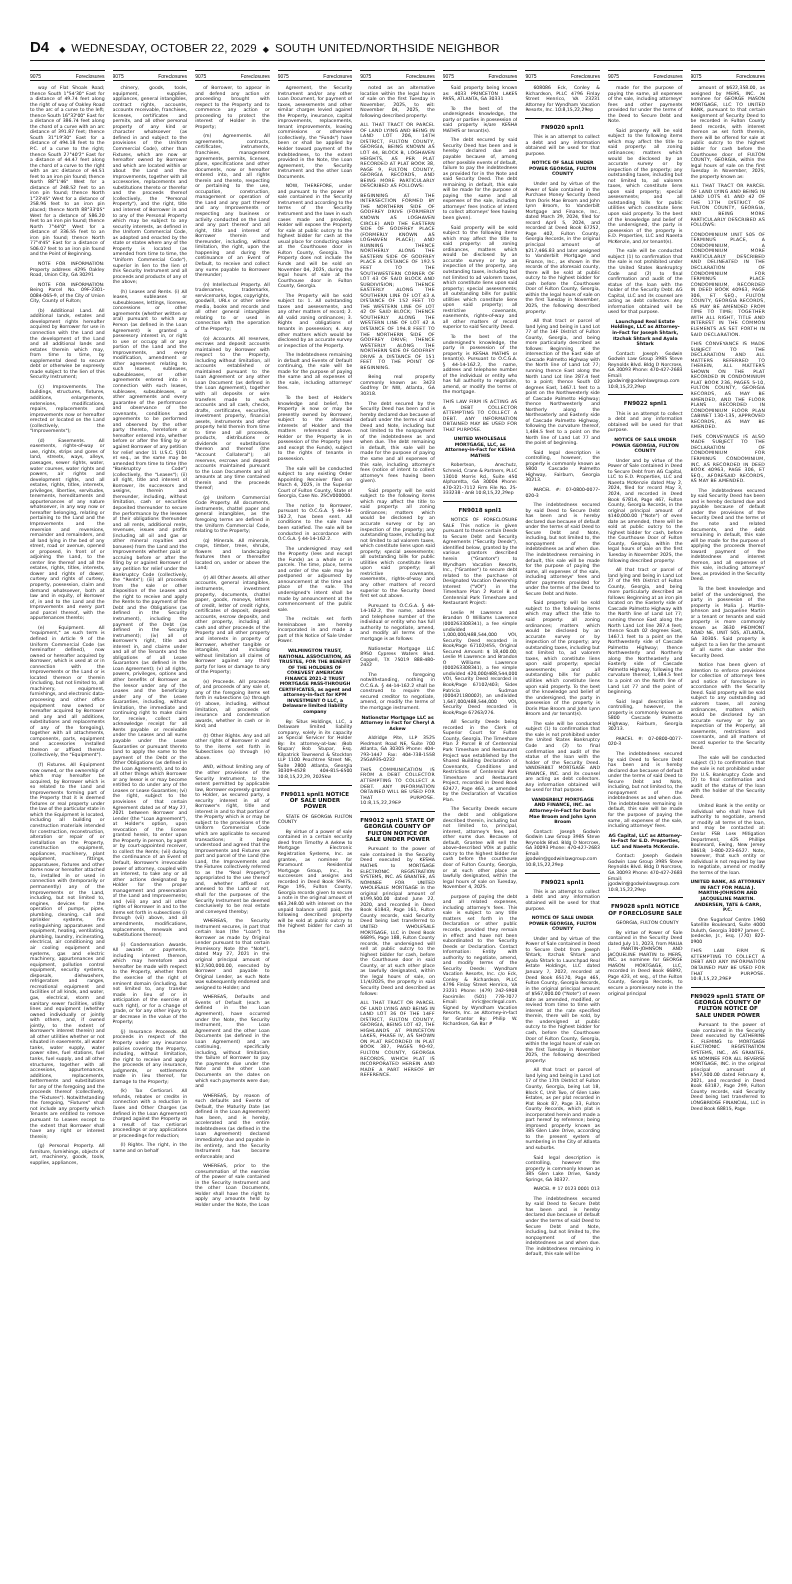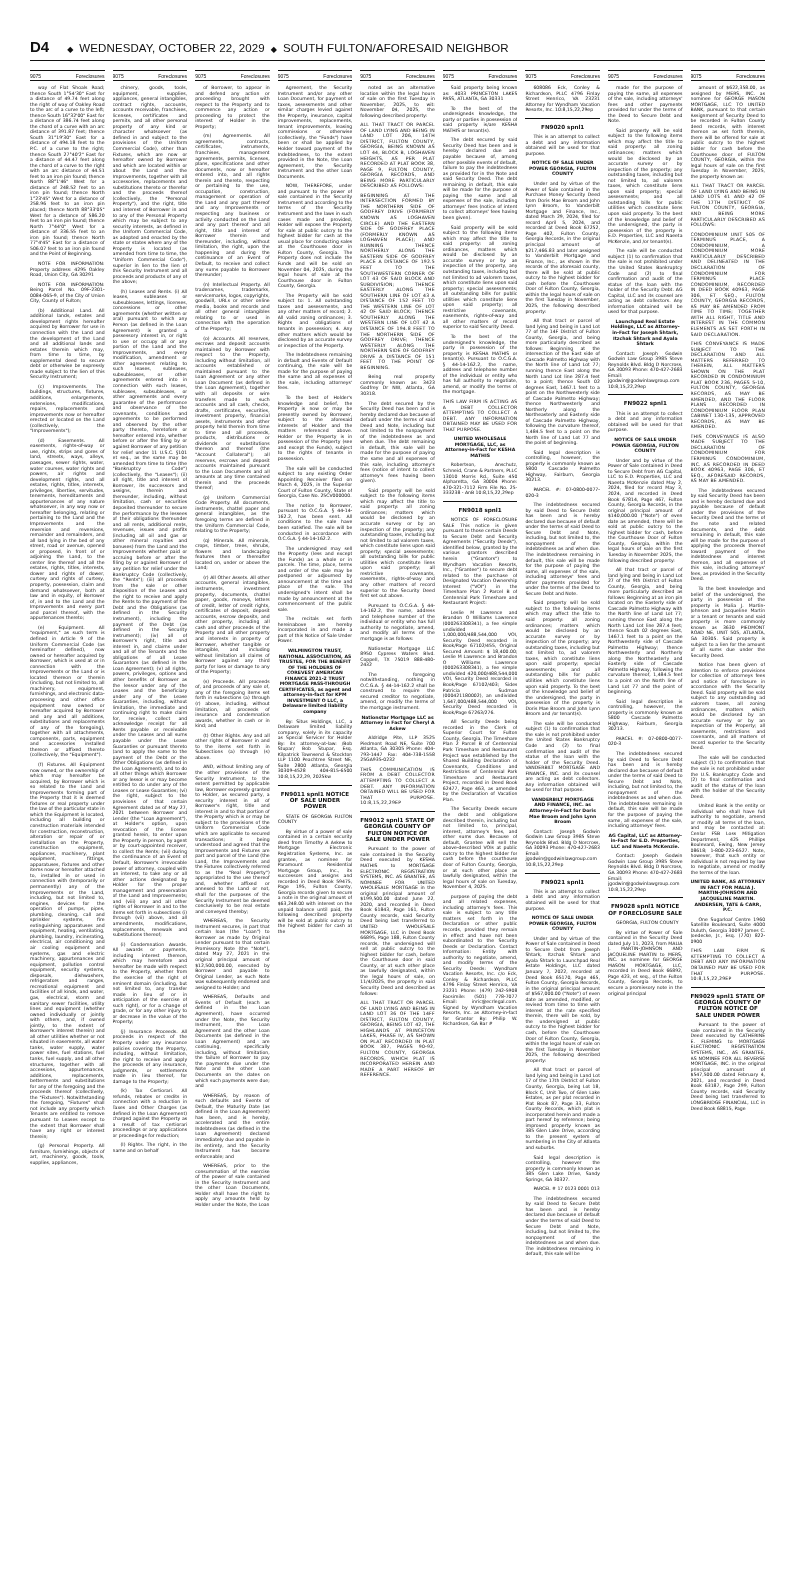--- a/index.html
+++ b/index.html
@@ -1,18 +1,18 @@
 <!DOCTYPE html>
 <html><head>
 <meta charset="utf-8">
 <style>
   html, body { margin: 0; padding: 0; background: #ffffff; }
   body { width: 792px; height: 1584px; overflow: hidden; position: relative; font-family: "DejaVu Sans", sans-serif; color: #111; }
   .masthead { position: absolute; left: 30px; top: 38px; width: 735px; height: 22px; display: flex; align-items: baseline; border-bottom: 1.5px solid #111; }
-  .masthead .page-no { font-family: "Liberation Sans", sans-serif; font-weight: 700; font-size: 15px; margin-right: 12px; }
+  .masthead .page-no { font-family: "Liberation Sans", sans-serif; font-weight: 700; font-size: 15px; margin-right: 4px; }
   .masthead .sep { font-size: 8px; margin: 0 6px; }
   .masthead .txt { font-family: "Liberation Sans", sans-serif; font-size: 11.5px; letter-spacing: 0.1px; }
   .columns { position: absolute; left: 30px; top: 70px; width: 735px; height: 1505px; display: flex; gap: 8px; }
   .col { flex: 1 1 0; width: 115.5px; overflow: hidden; }
   .col-head { display: flex; justify-content: space-between; border-top: 1.5px solid #111; border-bottom: 1.5px solid #111; padding: 2px 0 1px; margin-bottom: 4px; font-size: 5px; font-family: "Liberation Sans", sans-serif; }
   .col-body { font-size: 4.6px; line-height: 5.55px; text-align: justify; hyphens: auto; }
   .col-body p { margin: 0 0 4px 0; }
   .col-body .b { font-weight: 700; }
   .col-body .c { text-align: center; }
   .col-body .caps { text-transform: uppercase; letter-spacing: 0.2px; }
@@ -21,21 +21,21 @@
   .col-body .ind { text-indent: 8px; }
 </style>
 </head>
 <body>
 
 <div class="masthead">
   <span class="page-no">D4</span>
   <span class="sep">◆</span>
   <span class="txt">WEDNESDAY, OCTOBER 22, 2029</span>
   <span class="sep">◆</span>
-  <span class="txt">SOUTH FULTON/AFORESAID NEIGHBOR</span>
+  <span class="txt">SOUTH UNITED/NORTHSIDE NEIGHBOR</span>
 </div>
 
 <div class="columns" id="columns">
     <div class="col">
       <div class="col-head">
         <span>9075</span>
         <span>Foreclosures</span>
       </div>
       <div class="col-body">
         <p class="ind">way of Flat Shoals Road; thence South 1°54'30" East for a distance of 49.74 feet along the right of way of Oakley Road to the arc of a curve to the left; thence South 16°32'00" East for a distance of 386.74 feet along the chord of a curve with an arc distance of 391.87 feet; thence South 31°19'30" East for a distance of 494.18 feet to the P.C. of a curve to the right; thence South 27°40'2" East for a distance of 44.47 feet along the chord of a curve to the right with an arc distance of 44.51 feet to an iron pin found; thence North 88°1'46" West for a distance of 248.52 feet to an iron pin found; thence North 1°23'45" West for a distance of 258.96 feet to an iron pin placed; thence North 88°33'05" West for a distance of 586.20 feet to an iron pin found; thence North 7°44'0" West for a distance of 336.55 feet to an iron pin found; thence North 77°4'45" East for a distance of 506.07 feet to an iron pin found and the Point of Beginning.</p>

